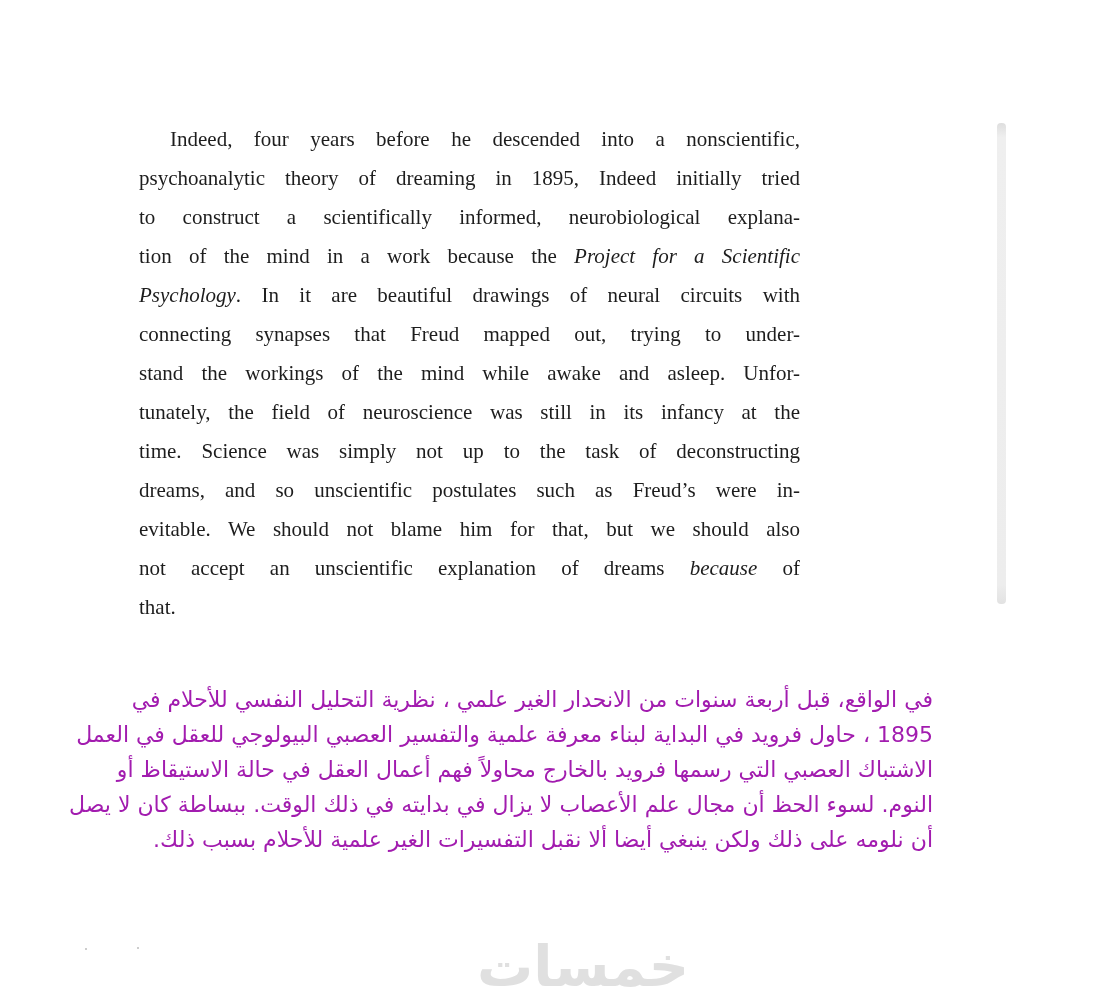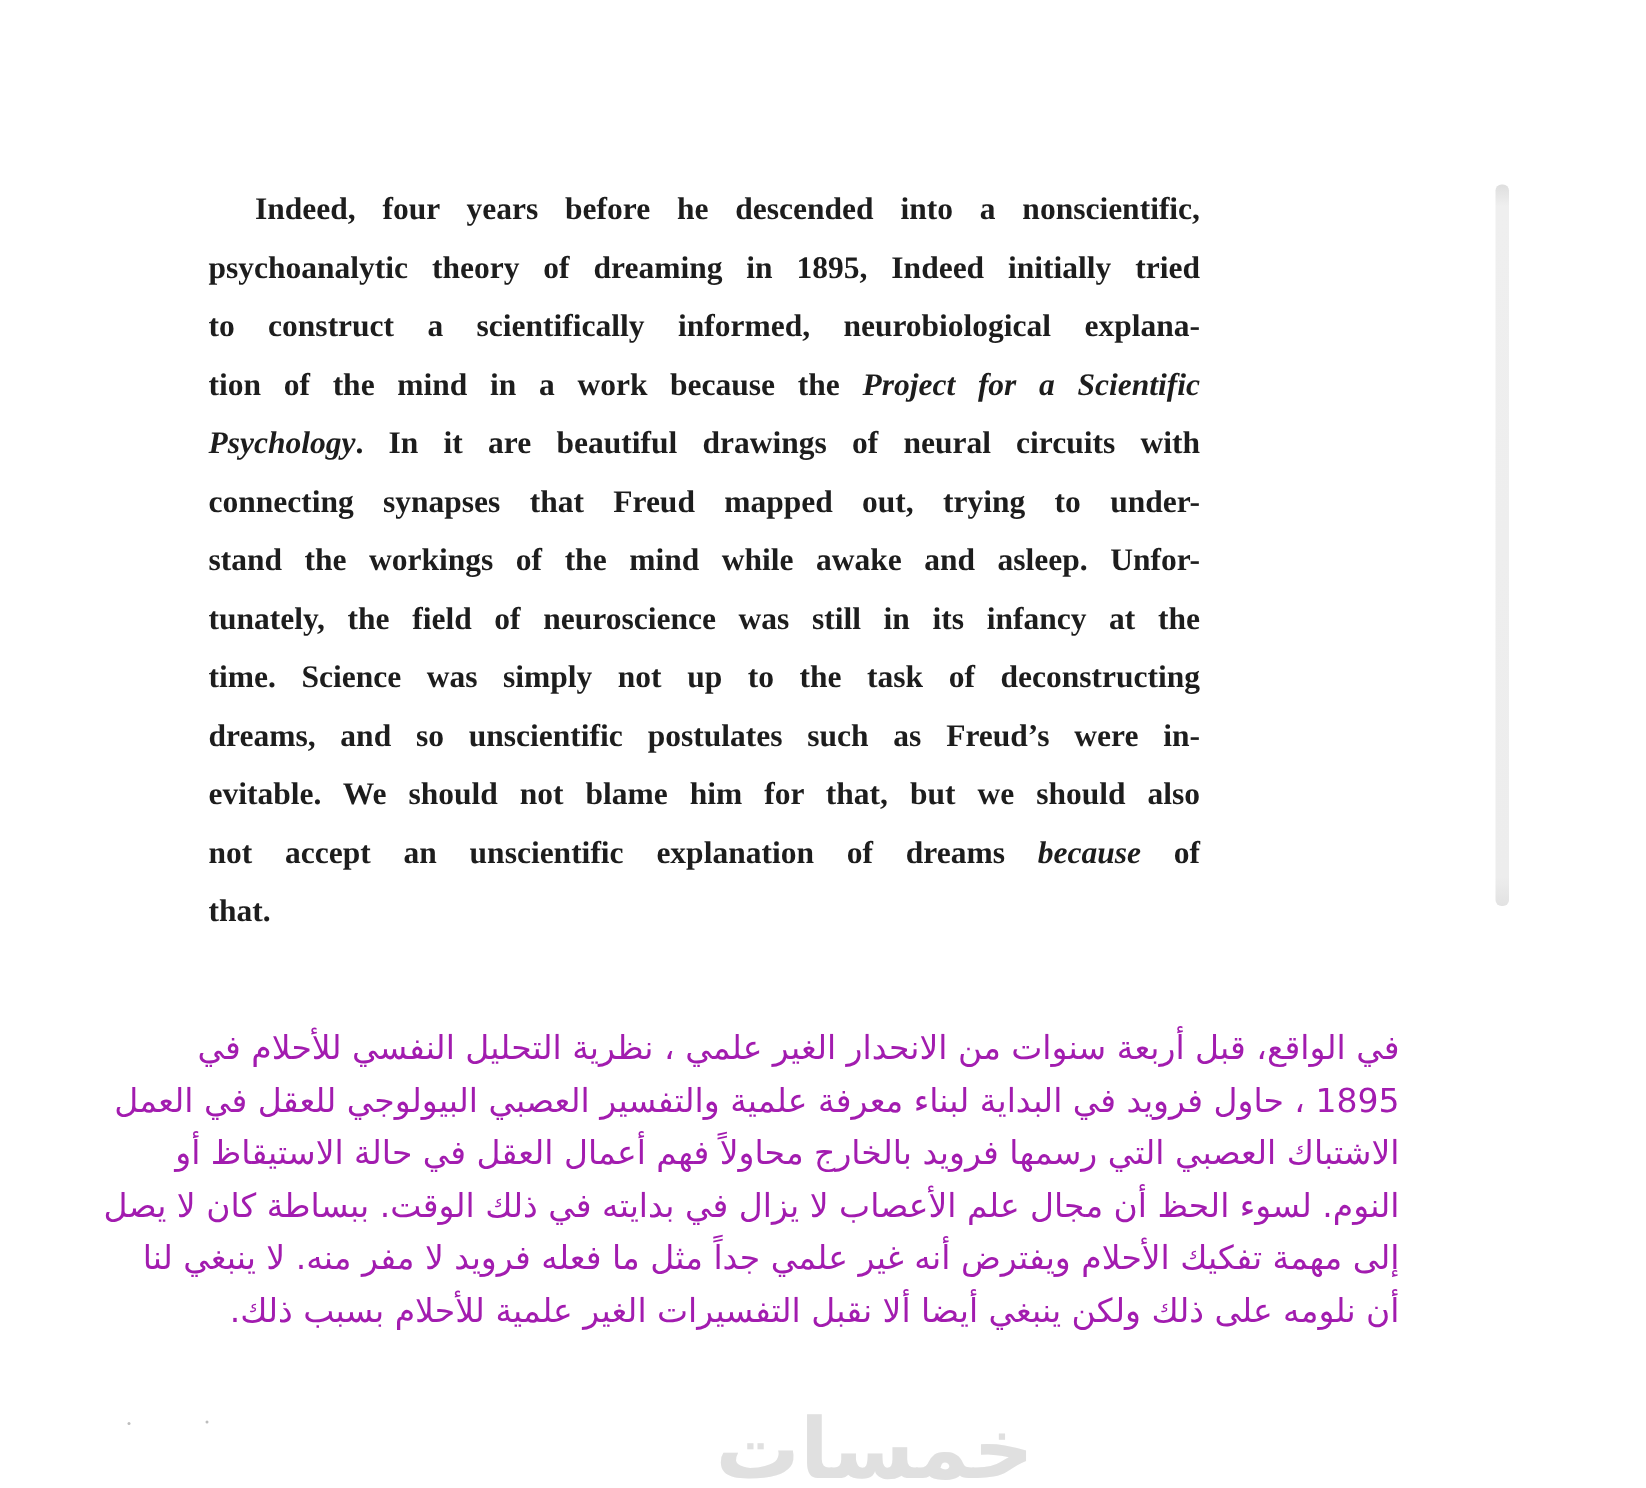--- a/index.html
+++ b/index.html
@@ -25,21 +25,20 @@
     color: #1d1d1d;
     font-size: 21px;
     line-height: 39px;
     font-family: "Liberation Serif", serif;
   }
   .eline {
     text-align: justify;
     text-align-last: justify;
     height: 39px;
     white-space: normal;
-    font-weight: bold;
   }
   .eline.first-line { text-indent: 31px; }
   .eline.last-line  { text-align-last: left; }
   .it { font-style: italic; }
 
   
   .arabic-block {
     position: absolute;
     left: 70px;
     top: 682px;
@@ -112,21 +111,20 @@
     <div class="eline last-line"><span>that.</span></div>
   </div>
 
   <div class="scrollbar"></div>
 
   <div class="arabic-block">
     <div class="aline">في الواقع، قبل أربعة سنوات من الانحدار الغير علمي ، نظرية التحليل النفسي للأحلام في</div>
     <div class="aline">1895 ، حاول فرويد في البداية لبناء معرفة علمية والتفسير العصبي البيولوجي للعقل في العمل</div>
     <div class="aline">الاشتباك العصبي التي رسمها فرويد بالخارج محاولاً فهم أعمال العقل في حالة الاستيقاظ أو</div>
     <div class="aline">النوم. لسوء الحظ أن مجال علم الأعصاب لا يزال في بدايته في ذلك الوقت. ببساطة كان لا يصل</div>
-    <div class="aline">إلى مهمة تفكيك الأحلام ويفترض أنه غير علمي جداً مثل ما فعله فرويد لا مفر منه. لا ينبغي لنا</div>
     <div class="aline">أن نلومه على ذلك ولكن ينبغي أيضا ألا نقبل التفسيرات الغير علمية للأحلام بسبب ذلك.</div>
   </div>
 
   <div class="watermark">خمسات</div>
 
   <div class="speck speck-1"></div>
   <div class="speck speck-2"></div>
 
 </div>
 

